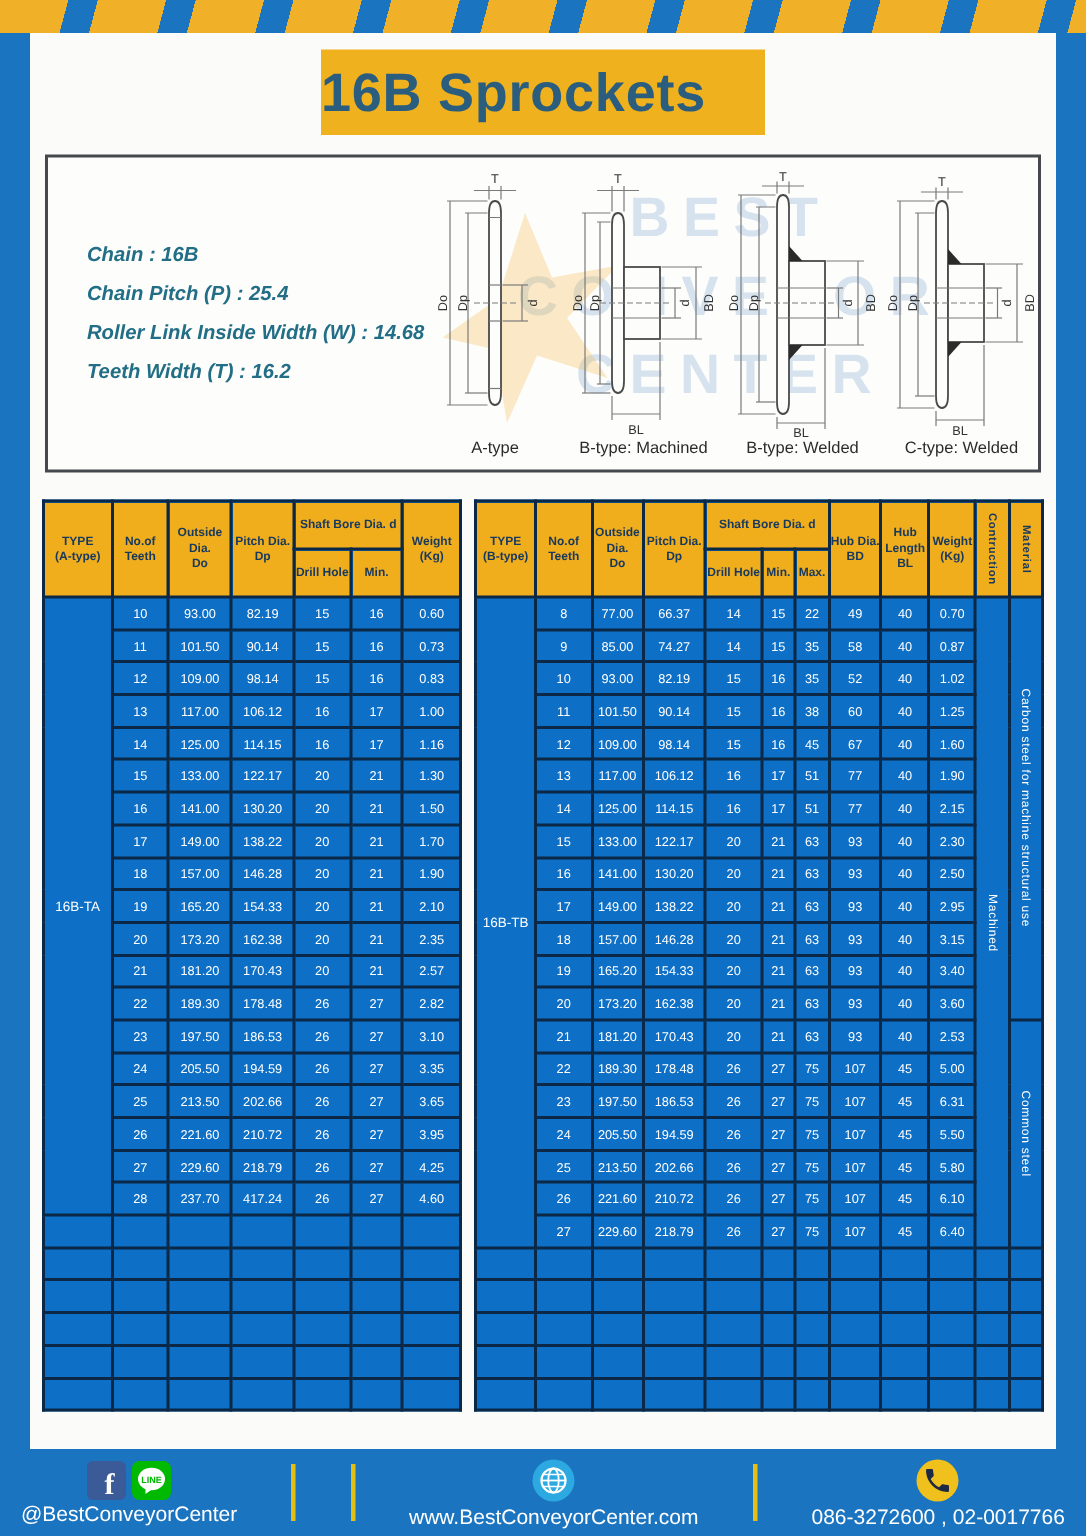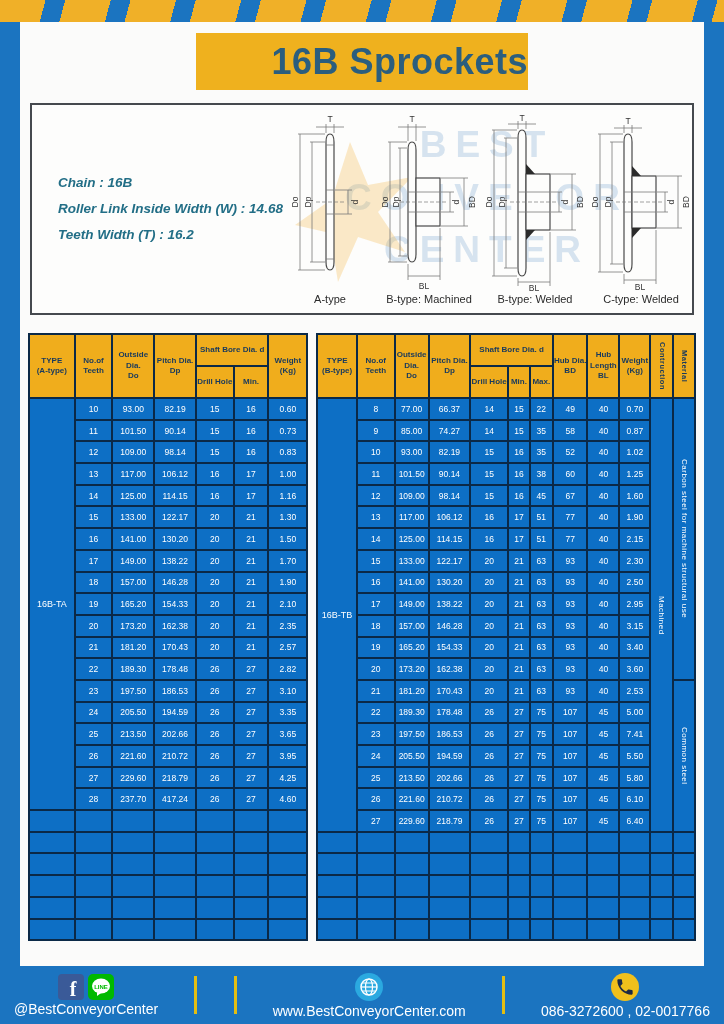--- a/index.html
+++ b/index.html
@@ -15,22 +15,22 @@
     position:absolute; top:0; left:0; width:724px; height:22px;
     background: repeating-linear-gradient(105deg, #F0B028 0 44px, #1B74C0 44px 63px);
   }
   
   .sheet {
     position:absolute; top:22px; left:20px; width:684px; bottom:58px;
     background:#FBFBFA; overflow:hidden;
   }
   
   .banner {
-    width:332px; height:57px; margin:11px auto 0;
-    background:#EFB11E; display:flex; align-items:center; justify-content:flex-end;
+    width:296px; height:57px; margin:11px auto 0;
+    background:#EFB11E; display:flex; align-items:center; justify-content:flex-start;
   }
   .banner .title {
     font-size:36px; font-weight:bold; color:#2B5E7E; letter-spacing:0.5px;
   }
   
   .specbox {
     position:relative; margin:13px 10px 0; height:212px;
     border:2px solid #45494E; background:#FDFDFC; display:flex; overflow:hidden;
   }
   .watermark {
@@ -93,20 +93,21 @@
       <div>BEST</div>
       <div>CONVEYOR</div>
       <div>CENTER</div>
     </div>
     <svg class="wm-blob" width="130" height="150" viewBox="0 0 130 150">
       <path d="M60 5 L78 48 L122 40 L88 75 L115 115 L68 100 L48 145 L40 96 L5 88 L42 62 Z" fill="rgba(243,178,62,0.28)"></path>
     </svg>
 
     <div class="spec-panel">
       <div class="spec-line">Chain : 16B</div>
+      <div class="spec-line">Chain Pitch (P) : 25.4</div>
       <div class="spec-line">Roller Link Inside Width (W) : 14.68</div>
       <div class="spec-line">Teeth Width (T) : 16.2</div>
     </div>
 
     <div class="figs">
 
       <div class="fig">
         <svg width="92" height="178" viewBox="0 0 92 178">
           <text class="dimt" x="46" y="8">T</text>
           <line class="dim" x1="32" y1="13" x2="60" y2="13"></line>
@@ -690,21 +691,21 @@
             </tr>
             <tr>
               <td>23</td>
               <td>197.50</td>
               <td>186.53</td>
               <td>26</td>
               <td>27</td>
               <td>75</td>
               <td>107</td>
               <td>45</td>
-              <td>7.41</td>
+              <td>6.31</td>
             </tr>
             <tr>
               <td>24</td>
               <td>205.50</td>
               <td>194.59</td>
               <td>26</td>
               <td>27</td>
               <td>75</td>
               <td>107</td>
               <td>45</td>

